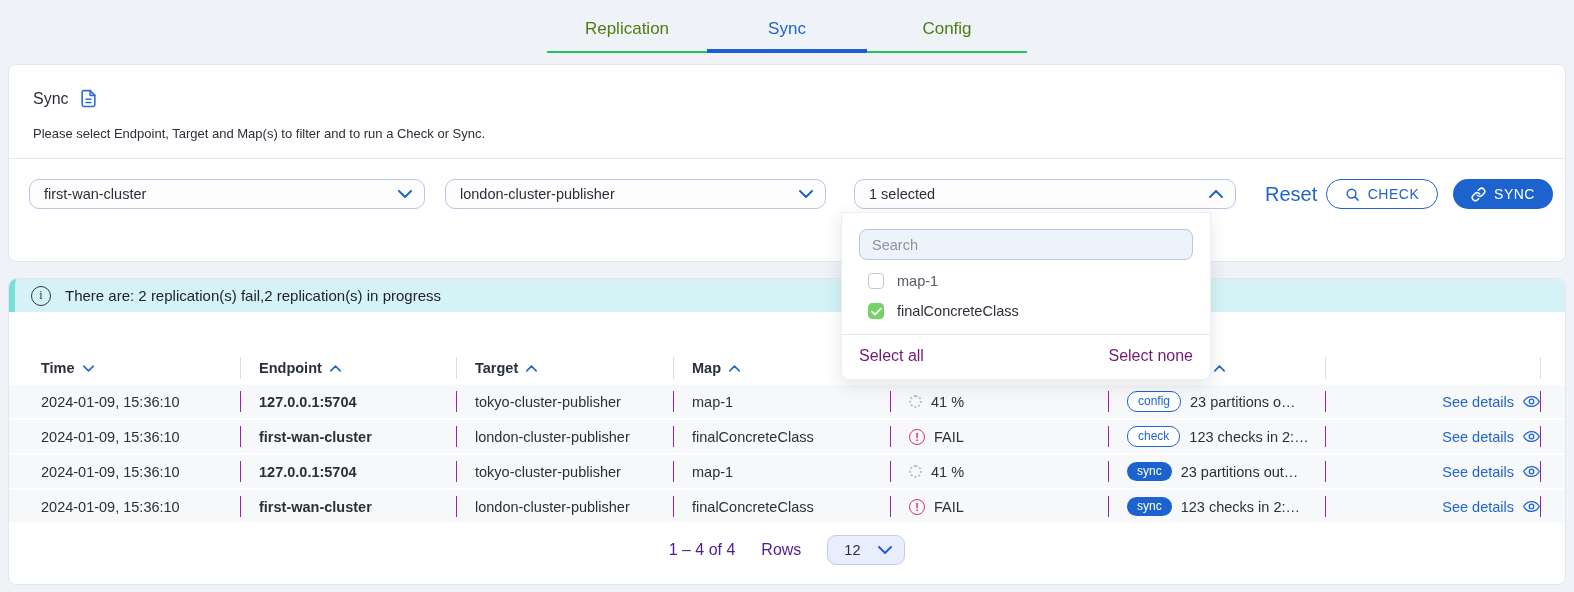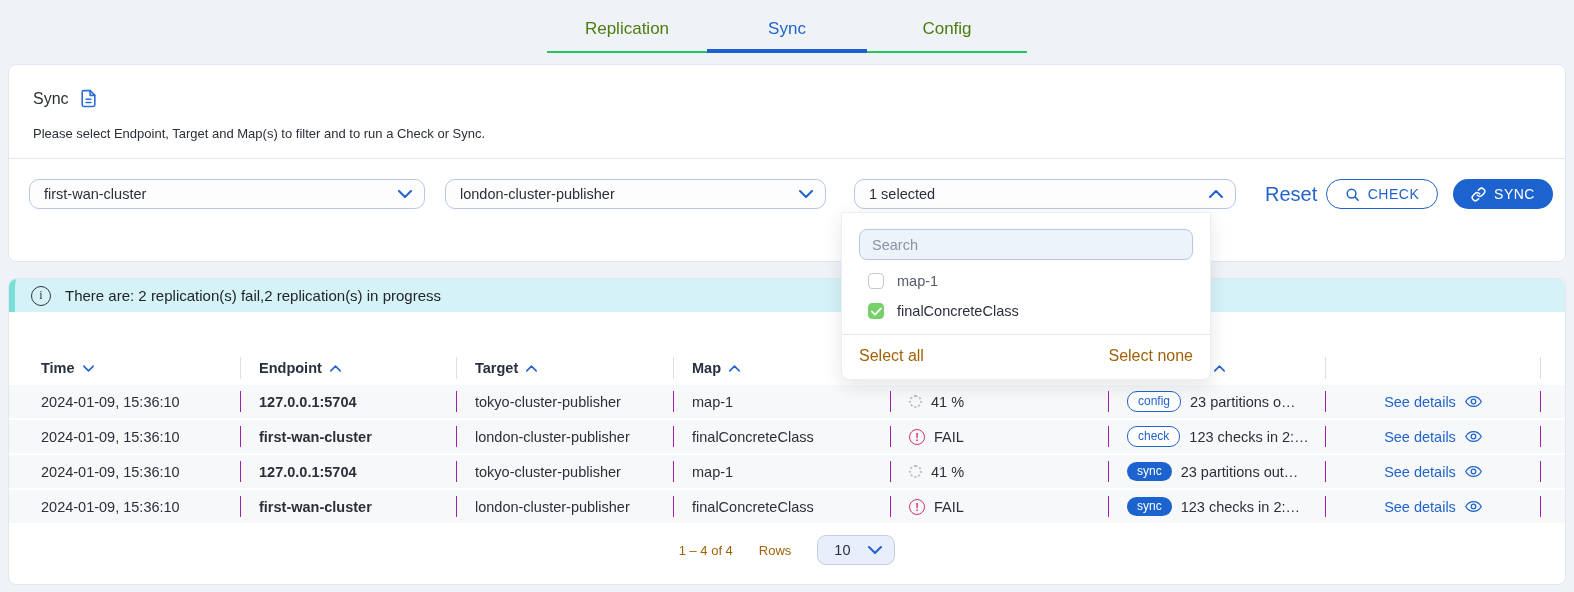--- a/index.html
+++ b/index.html
@@ -47,21 +47,21 @@
                      font-family:"Liberation Sans", sans-serif; outline:none; }
   .dd-search input::placeholder { color:#8a93a5; }
   .dd-option { display:flex; align-items:center; gap:13px; padding:7px 0 7px 26px; cursor:pointer; }
   .cbx { width:16px; height:16px; border-radius:4px; border:1px solid #c3c9d4; background:#fff;
          display:flex; align-items:center; justify-content:center; }
   .cbx.checked { background:#77d169; border-color:#77d169; }
   .dd-option-label { font-size:14.5px; color:#555c68; }
   .dd-option.checked-row .dd-option-label { color:#2b2f38; }
   .dd-footer { margin-top:8px; border-top:1px solid #e4e7ec; display:flex;
                justify-content:space-between; padding:12px 17px 14px; }
-  .dd-footer span { color:#a16207; font-size:16px; cursor:pointer; }
+  .dd-footer span { color:#701a75; font-size:16px; cursor:pointer; }
 
   
   .banner { height:33px; background:#d5f3f6; border-left:6px solid #79ded8;
             border-radius:8px 8px 0 0; display:flex; align-items:center; gap:14px; padding-left:16px; }
   .info-circle { width:20px; height:20px; border:1.6px solid #2b3445; border-radius:50%;
                  color:#2b3445; font-size:12px; display:flex; align-items:center;
                  justify-content:center; font-family:"Liberation Serif", serif; }
   .banner-text { font-size:15px; color:#21242c; }
 
   
@@ -77,25 +77,25 @@
         align-items:center; gap:9px; overflow:hidden; white-space:nowrap; }
   .td:first-child { padding-left:32px; }
   .td.bold { font-weight:700; }
   .spinner { width:13px; height:13px; border:2px dotted #b9bec6; border-radius:50%; flex:none; }
   .fail-ic { width:16px; height:16px; border:1.5px solid #d5336f; border-radius:50%; color:#d5336f;
              font-size:11px; font-weight:700; display:flex; align-items:center; justify-content:center; flex:none; }
   .fail-text { color:#2b2f38; }
   .badge { font-size:12px; padding:2px 10px 3px; border-radius:10px; flex:none; }
   .badge.outline { color:#2264cc; border:1px solid #2264cc; background:#fff; }
   .badge.filled  { color:#fff; background:#1d63cf; }
-  .td-action { justify-content:center; padding-left:0; color:#2264cc; cursor:pointer; }
+  .td-action { justify-content:flex-end; padding-left:0; color:#2264cc; cursor:pointer; }
 
   
   .pagination { margin-top:12px; display:flex; align-items:center; justify-content:center; gap:26px; }
-  .pag-range, .pag-rows-label { font-size:13px; color:#a16207; }
+  .pag-range, .pag-rows-label { font-size:16px; color:#4c1d95; }
   .pag-select { width:78px; height:30px; background:#e8eefb; border:1px solid #c2cde6; border-radius:9px;
                 display:flex; align-items:center; justify-content:space-between;
                 padding:0 12px 0 16px; font-size:14.5px; color:#283040; cursor:pointer; }
   svg { display:block; flex:none; }
 </style>
 </head>
 <body>
 
 <div class="page">
 
@@ -320,21 +320,21 @@
           </svg>
         </span>
       </div>
       <div class="td" style="border-right:none"></div>
     </div>
 
     <div class="pagination">
       <span class="pag-range">1 – 4 of 4</span>
       <span class="pag-rows-label">Rows</span>
       <div class="pag-select">
-        <span>10</span>
+        <span>12</span>
         <span>
           <svg width="14" height="8" viewBox="0 0 14 8">
               <path d="M1 1l6 6 6-6" stroke="#2264cc" stroke-width="2" fill="none" stroke-linecap="round" stroke-linejoin="round"></path>
             </svg>
         </span>
       </div>
     </div>
   </div>
 
   <div class="dropdown-panel">

